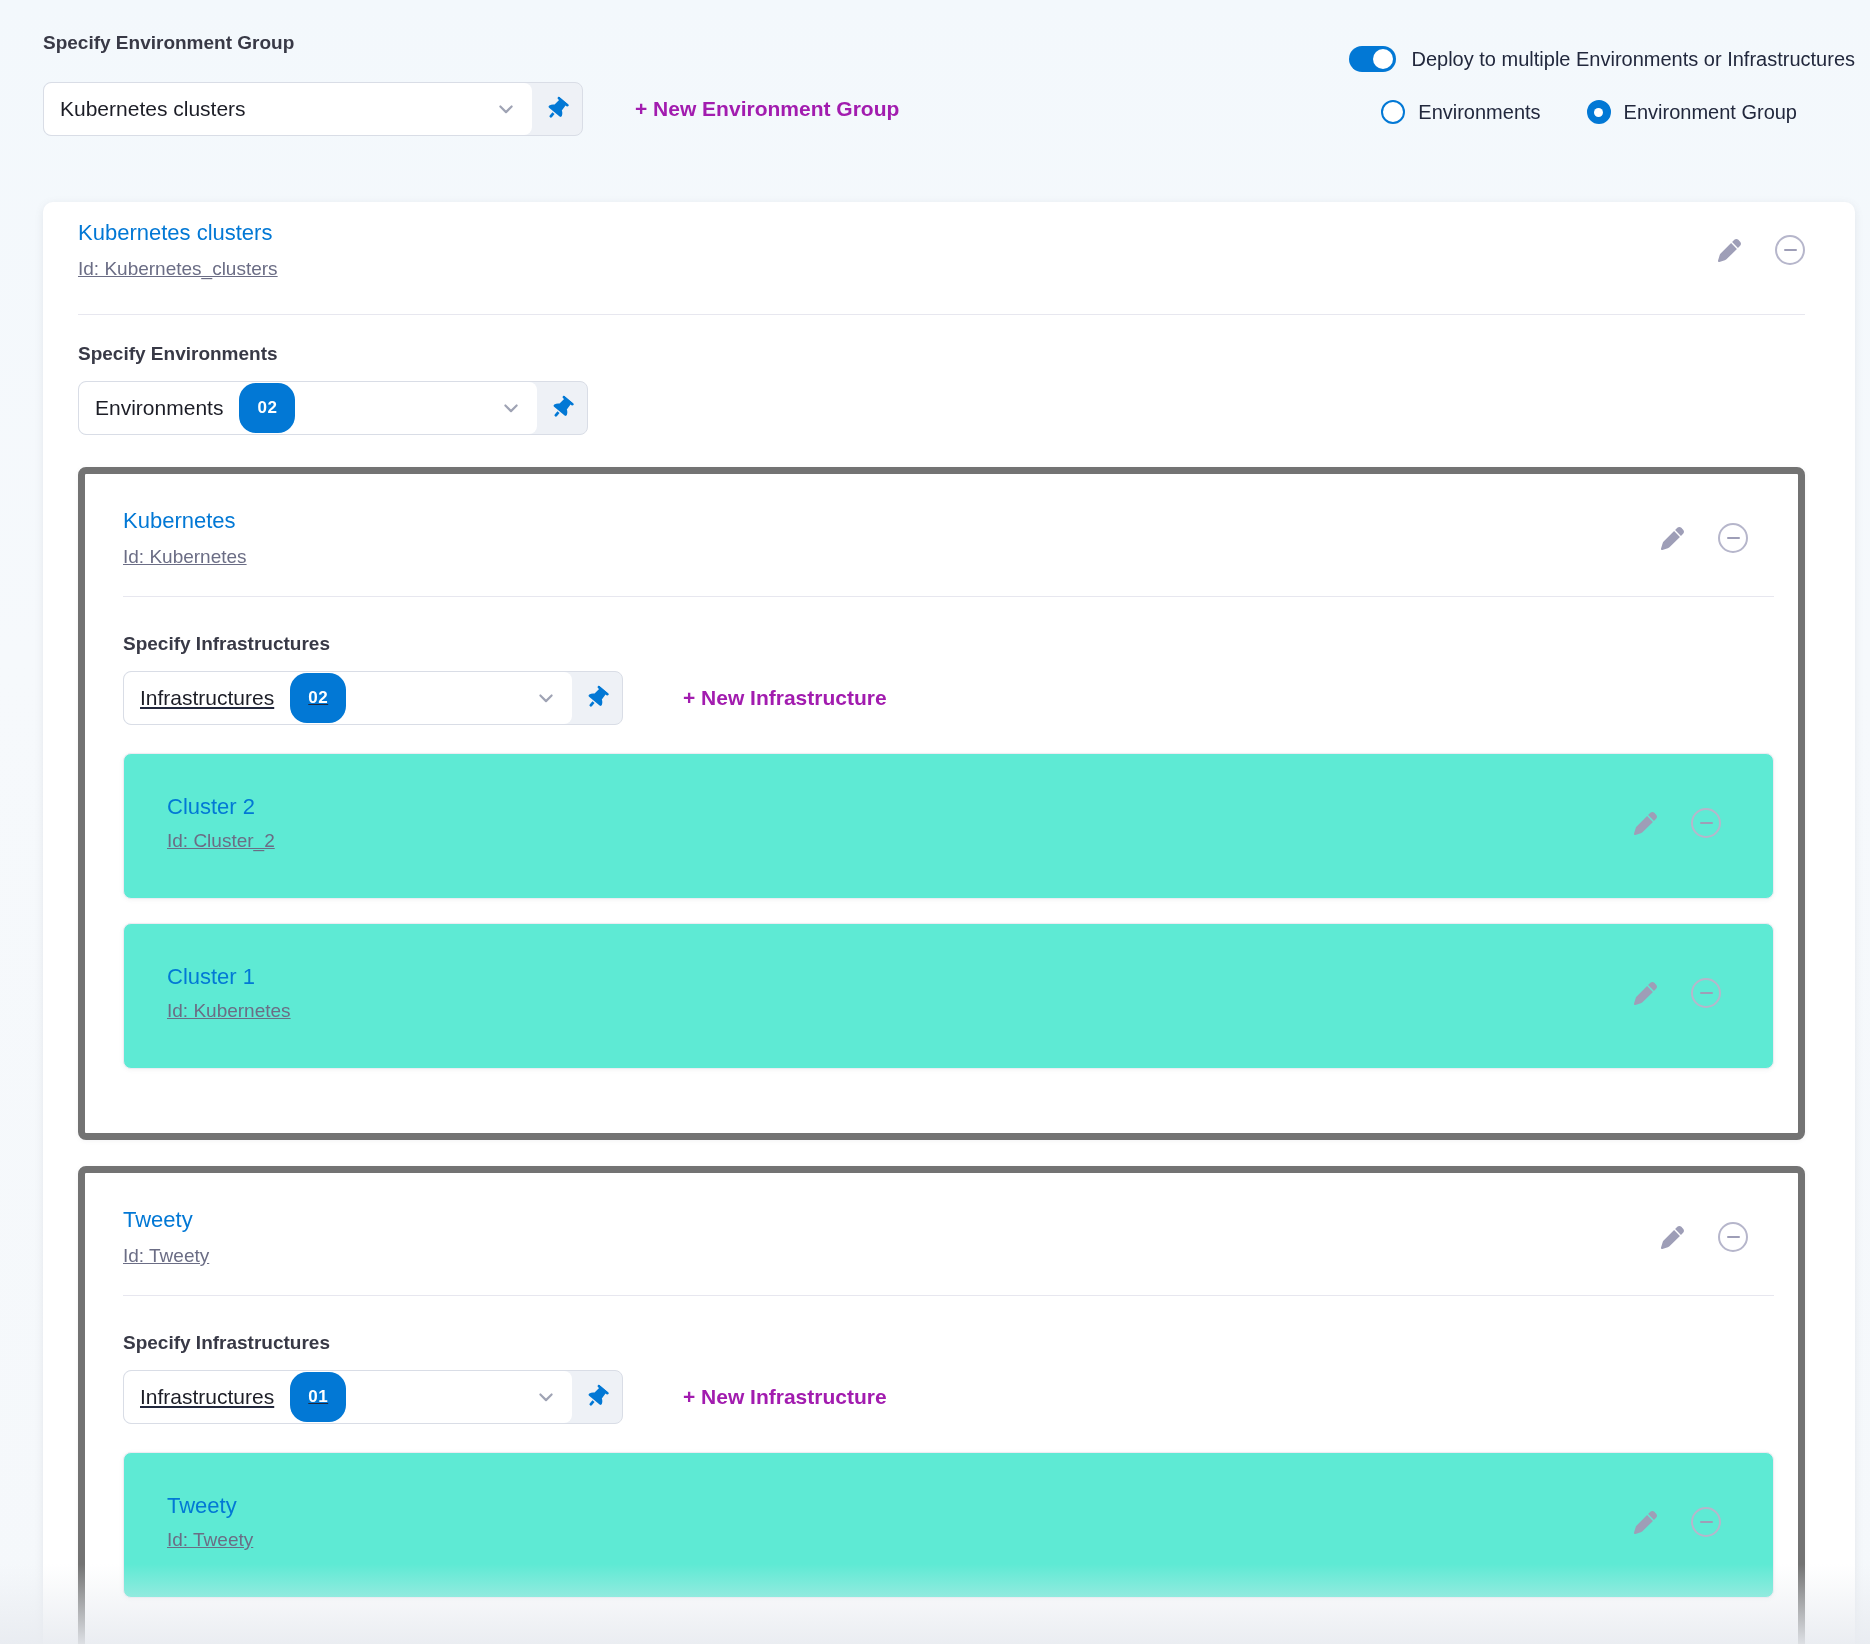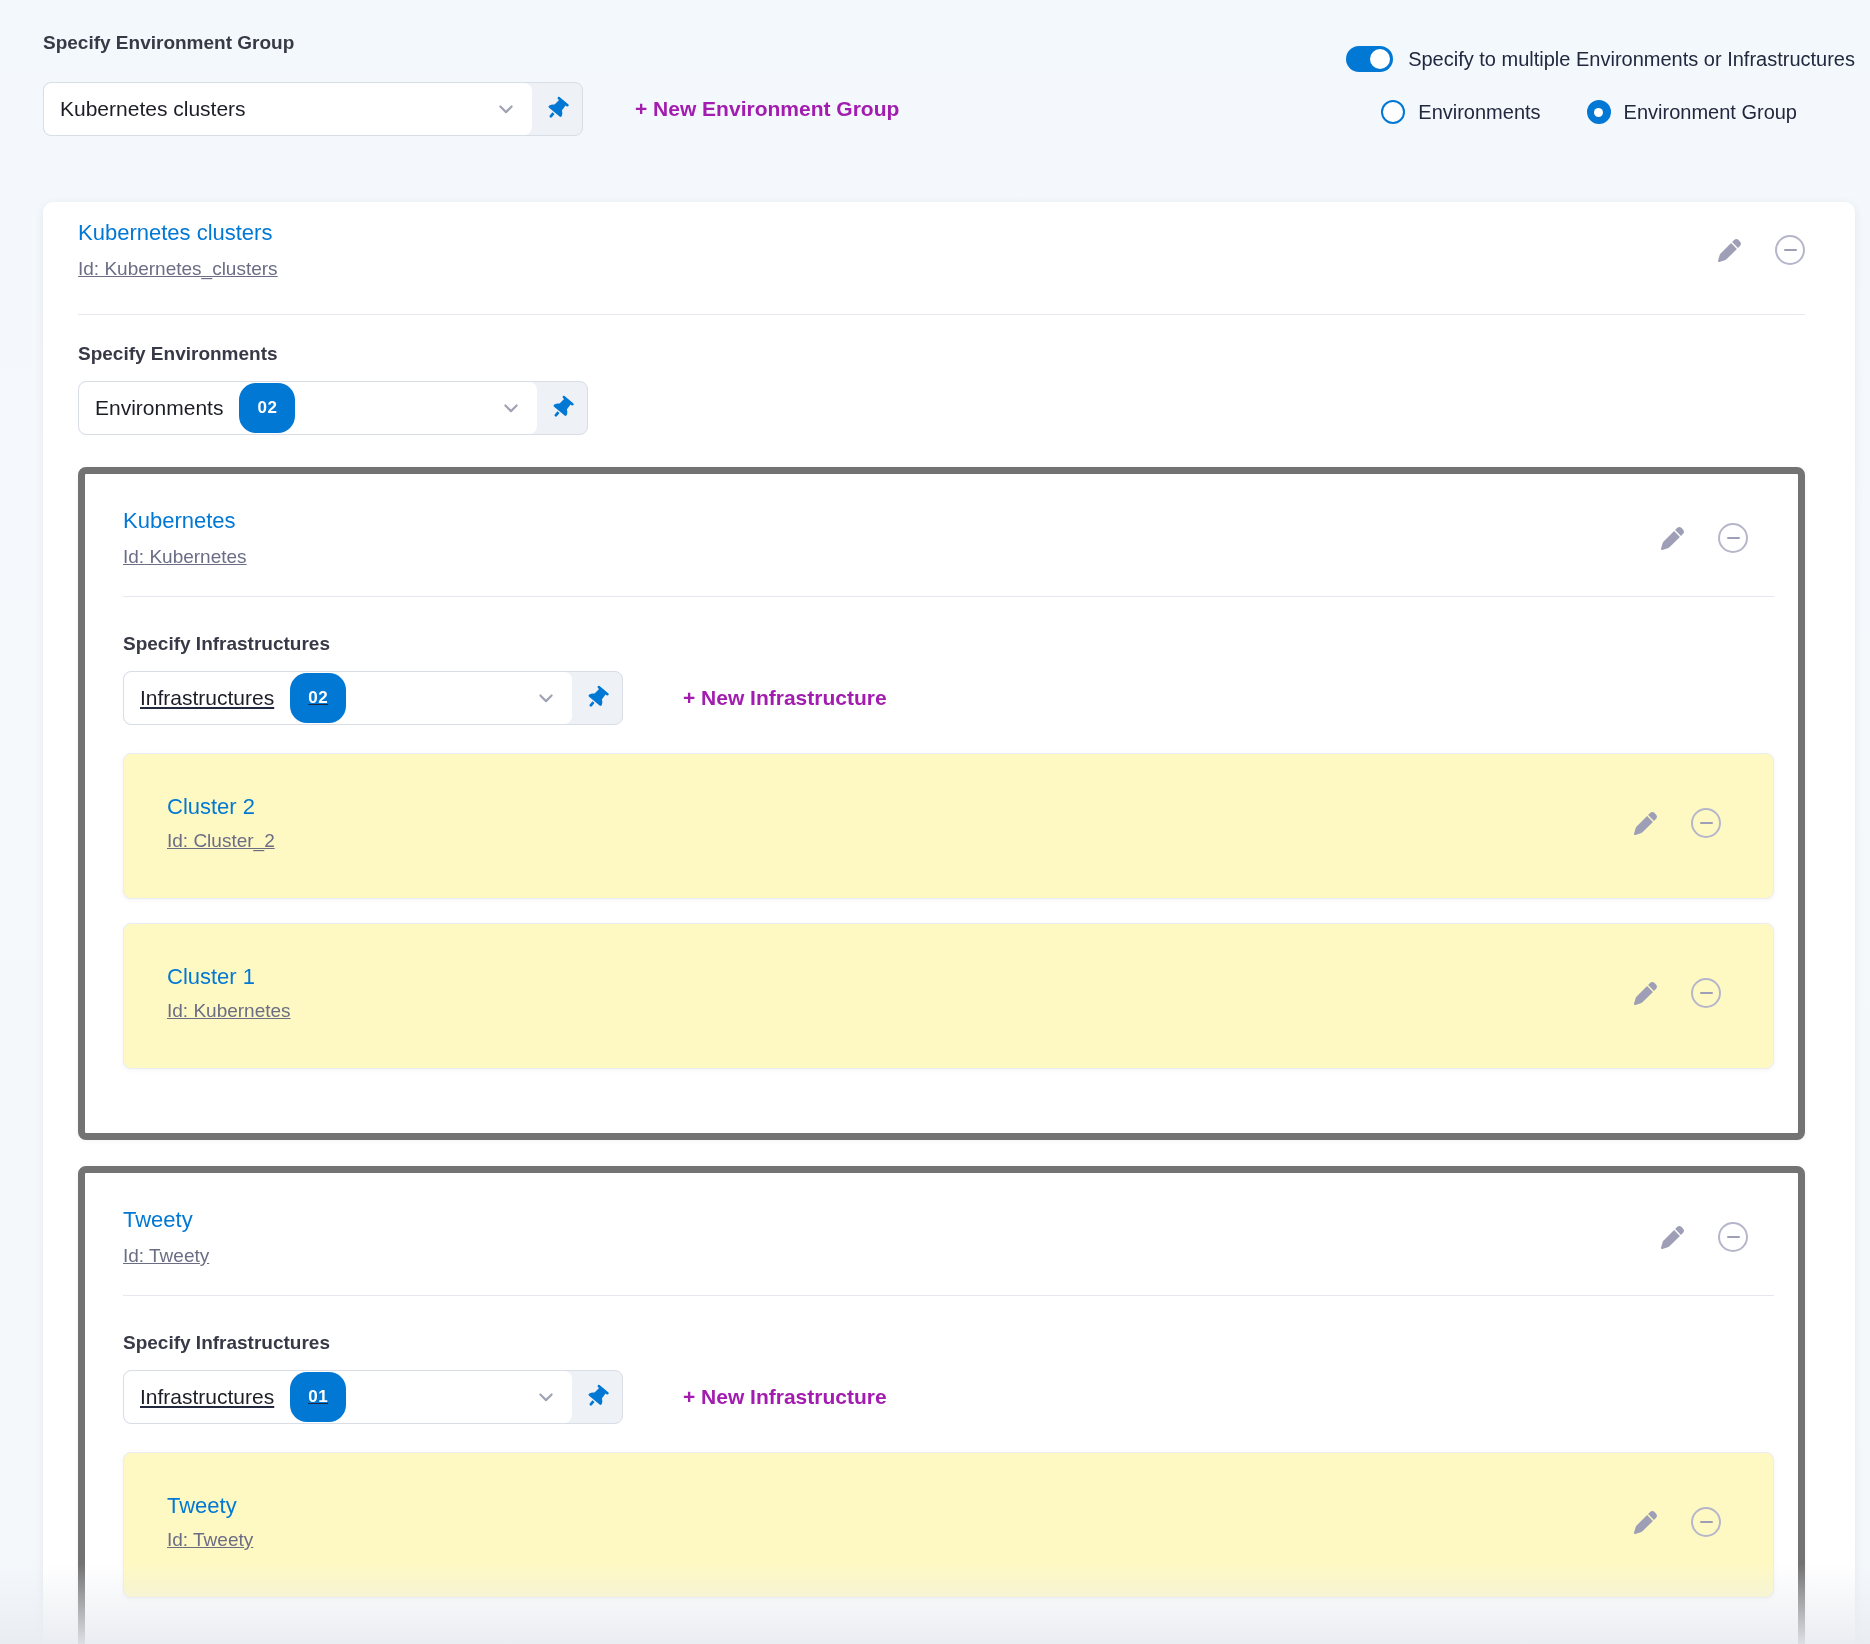--- a/index.html
+++ b/index.html
@@ -95,21 +95,21 @@
 
   .env-card {
     border: 7px solid #737373; border-radius: 8px; background: #ffffff;
     box-shadow: 0 1px 4px rgba(96, 97, 112, 0.08);
     margin-top: 32px; padding: 32px 24px 64px 38px;
   }
   .env-card > .entity-header { padding-right: 26px; }
   .env-card + .env-card { margin-top: 26px; }
 
   .infra-card {
-    border: 1px solid #ececf3; border-radius: 8px; background: #fef9c3;
+    border: 1px solid #ececf3; border-radius: 8px; background: #5eead4;
     box-shadow: 0 1px 4px rgba(96, 97, 112, 0.08);
     margin-top: 28px; padding: 38px 52px 44px 43px;
   }
   .infra-card + .infra-card { margin-top: 24px; }
   .infra-card .entity-id { margin-top: 6px; }
 
   .w-top { width: 540px; }
   .w-env { width: 510px; }
   .w-infra { width: 500px; text-decoration: underline; }
   .control-row .link-btn.infra-link { margin-left: 60px; }
@@ -146,21 +146,21 @@
         </div>
         <a class="link-btn">+ New Environment Group</a>
       </div>
     </div>
 
     <div class="topbar-right">
       <div class="toggle-row">
         <div class="toggle">
           <div class="toggle-knob"></div>
         </div>
-        <span class="toggle-label">Specify to multiple Environments or Infrastructures</span>
+        <span class="toggle-label">Deploy to multiple Environments or Infrastructures</span>
       </div>
       <div class="radio-row">
         <label class="radio">
           <span class="radio-circle"></span>
           <span class="radio-label">Environments</span>
         </label>
         <label class="radio">
           <span class="radio-circle selected"></span>
           <span class="radio-label">Environment Group</span>
         </label>

